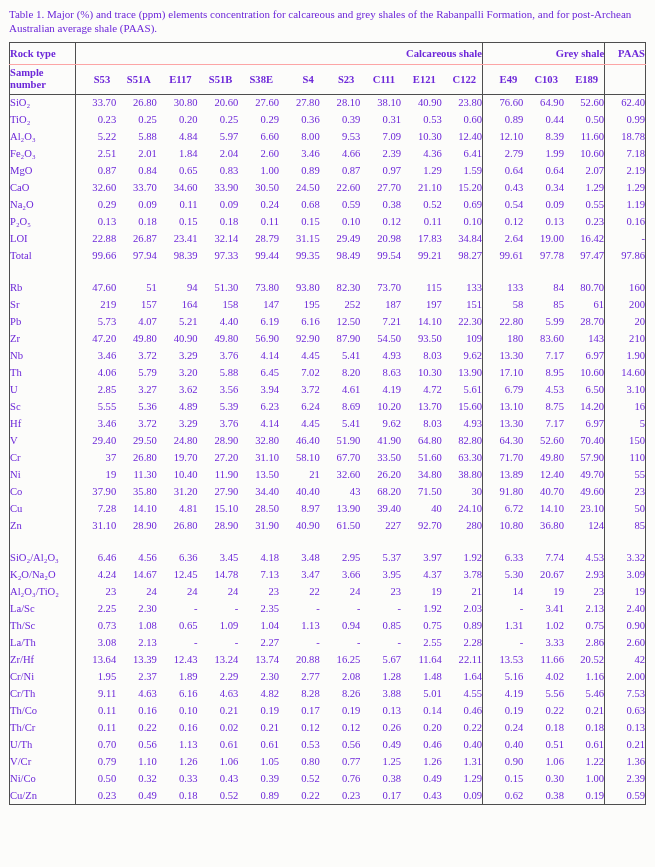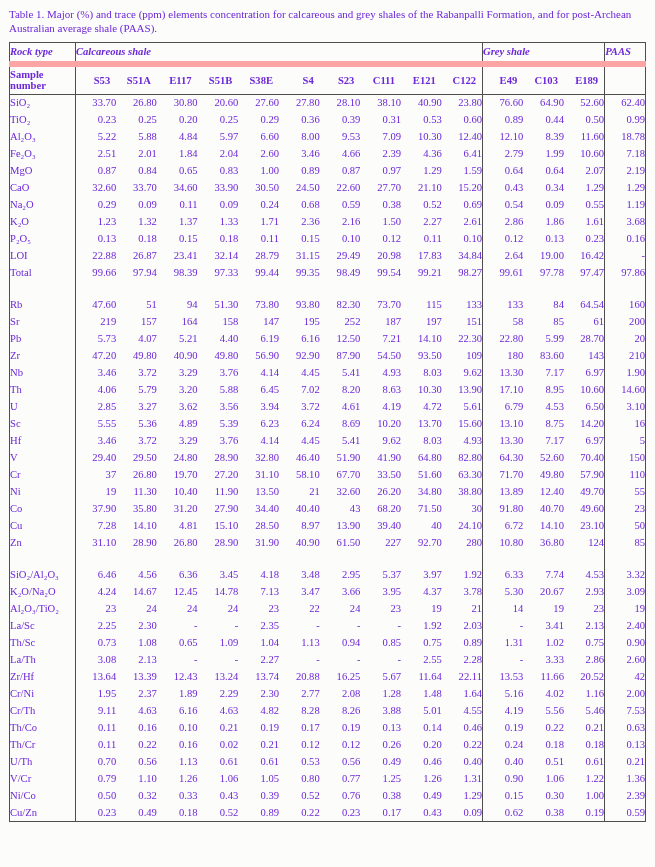--- a/index.html
+++ b/index.html
@@ -49,26 +49,26 @@
 
   .num {
     text-align: right;
     padding: 0 8px 0 0;
     white-space: nowrap;
   }
   th.num {
     font-weight: bold;
     padding: 0 6px 0 0;
   }
-  th.grp { text-align: left; font-weight: bold; }
+  th.grp { text-align: right; font-weight: bold; }
 
   .vr { border-right: 1px solid #4e4e4e; }
 
   tr.ghr { height: 22px; }
-  tr.ghr th { border-bottom: 6px solid #fca5a5; font-style: italic; }
+  tr.ghr th { border-bottom: 1px solid #fca5a5; }
   tr.shr { height: 30px; }
   tr.shr th { border-bottom: 1px solid #4e4e4e; }
 
   tbody tr { height: 17px; }
   tbody tr.gap { height: 15px; }
 </style>
 </head>
 <body>
 
 <div class="page">
@@ -230,37 +230,20 @@
           <td class="num">0.59</td>
           <td class="num">0.38</td>
           <td class="num">0.52</td>
           <td class="num vr">0.69</td>
           <td class="num">0.54</td>
           <td class="num">0.09</td>
           <td class="num vr">0.55</td>
           <td class="num">1.19</td>
         </tr>
         <tr>
-          <td class="lab vr">K₂O</td>
-          <td class="num">1.23</td>
-          <td class="num">1.32</td>
-          <td class="num">1.37</td>
-          <td class="num">1.33</td>
-          <td class="num">1.71</td>
-          <td class="num">2.36</td>
-          <td class="num">2.16</td>
-          <td class="num">1.50</td>
-          <td class="num">2.27</td>
-          <td class="num vr">2.61</td>
-          <td class="num">2.86</td>
-          <td class="num">1.86</td>
-          <td class="num vr">1.61</td>
-          <td class="num">3.68</td>
-        </tr>
-        <tr>
           <td class="lab vr">P₂O₅</td>
           <td class="num">0.13</td>
           <td class="num">0.18</td>
           <td class="num">0.15</td>
           <td class="num">0.18</td>
           <td class="num">0.11</td>
           <td class="num">0.15</td>
           <td class="num">0.10</td>
           <td class="num">0.12</td>
           <td class="num">0.11</td>
@@ -328,21 +311,21 @@
           <td class="num">94</td>
           <td class="num">51.30</td>
           <td class="num">73.80</td>
           <td class="num">93.80</td>
           <td class="num">82.30</td>
           <td class="num">73.70</td>
           <td class="num">115</td>
           <td class="num vr">133</td>
           <td class="num">133</td>
           <td class="num">84</td>
-          <td class="num vr">64.54</td>
+          <td class="num vr">80.70</td>
           <td class="num">160</td>
         </tr>
         <tr>
           <td class="lab vr">Sr</td>
           <td class="num">219</td>
           <td class="num">157</td>
           <td class="num">164</td>
           <td class="num">158</td>
           <td class="num">147</td>
           <td class="num">195</td>

